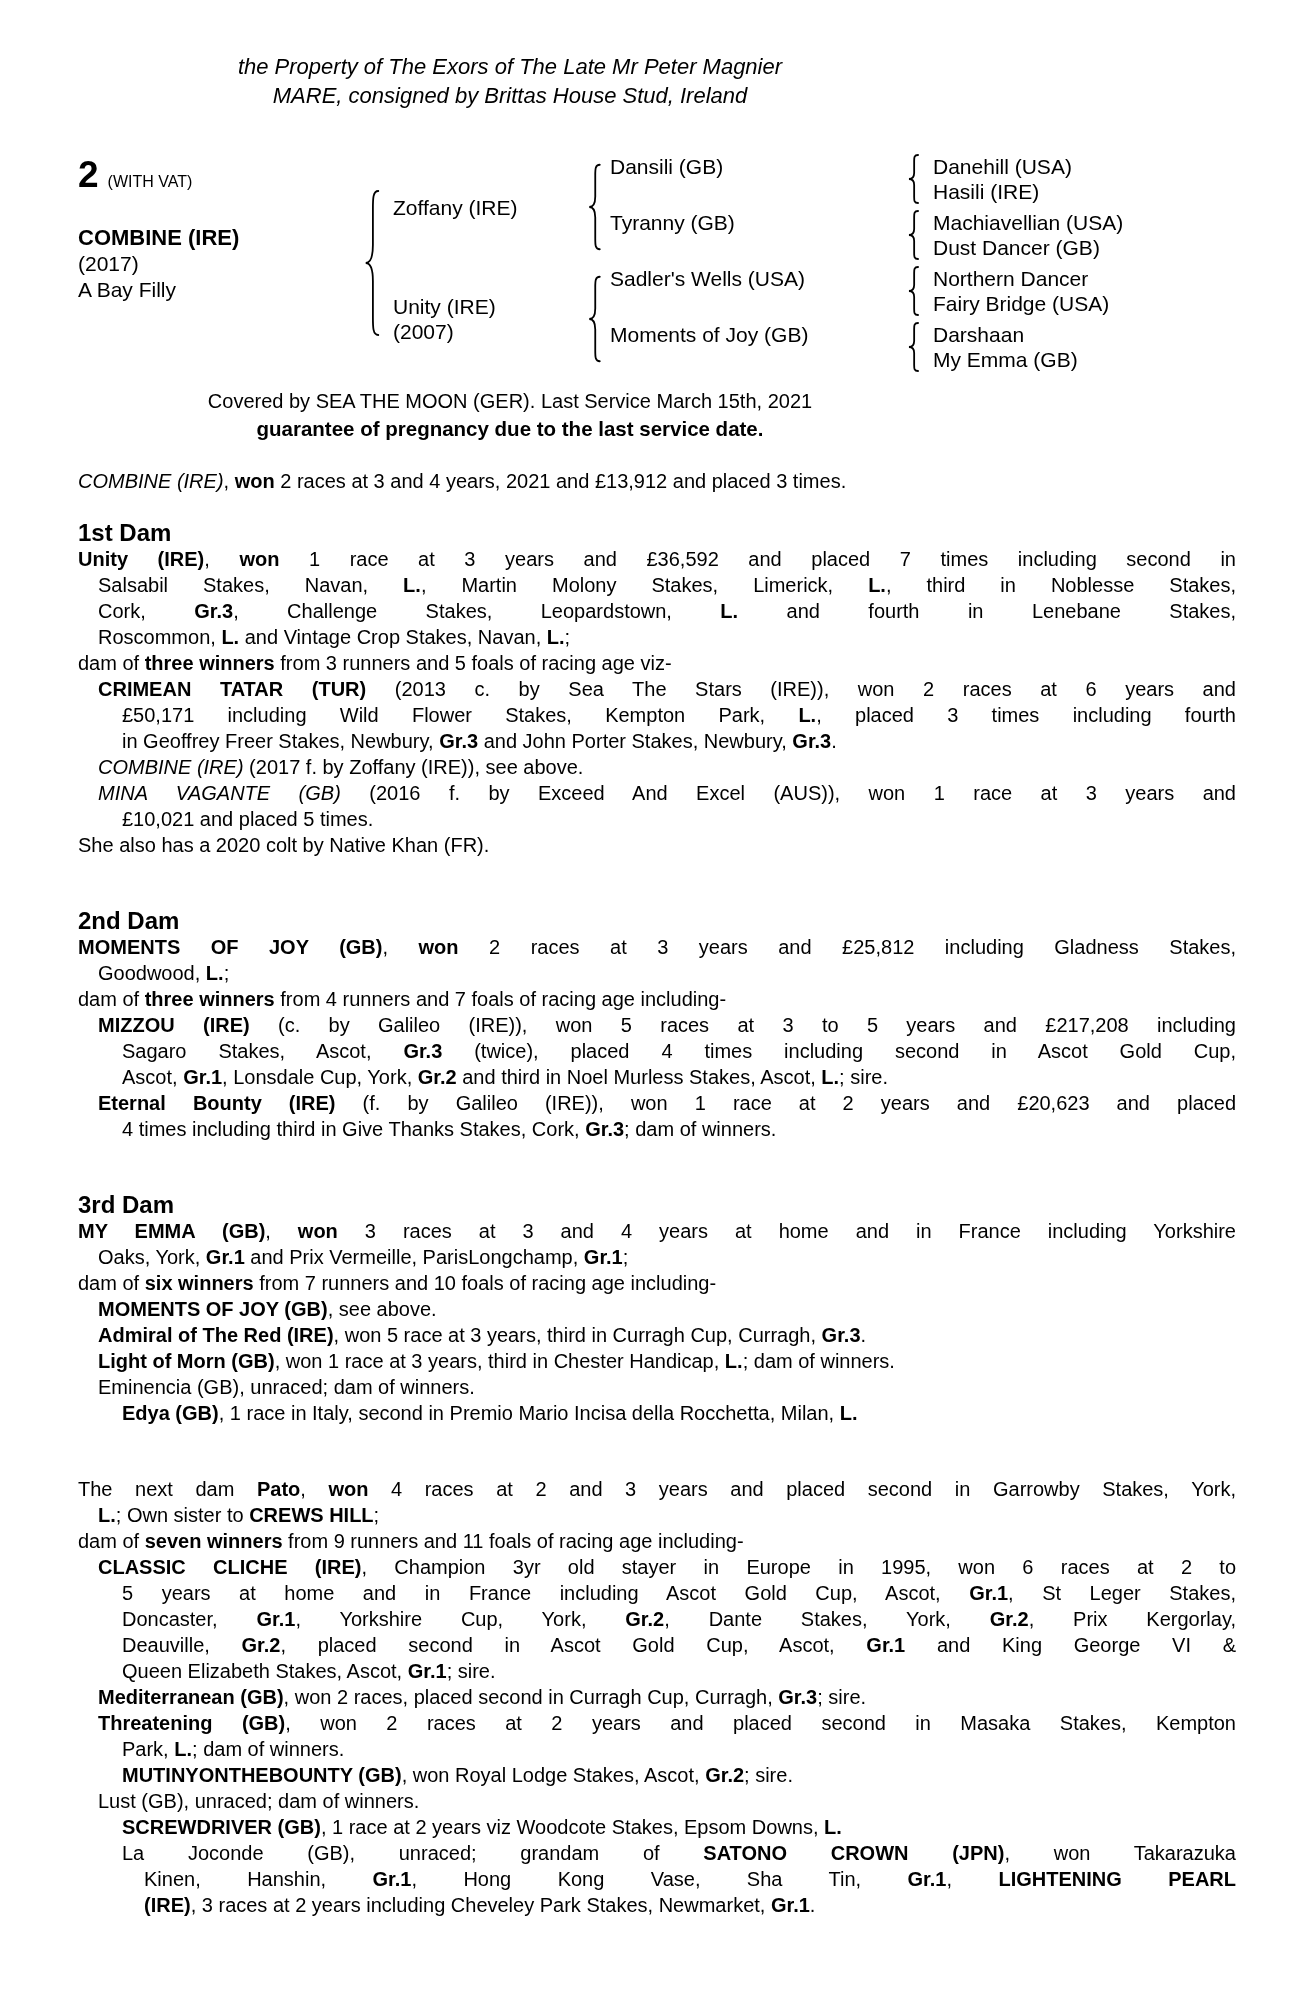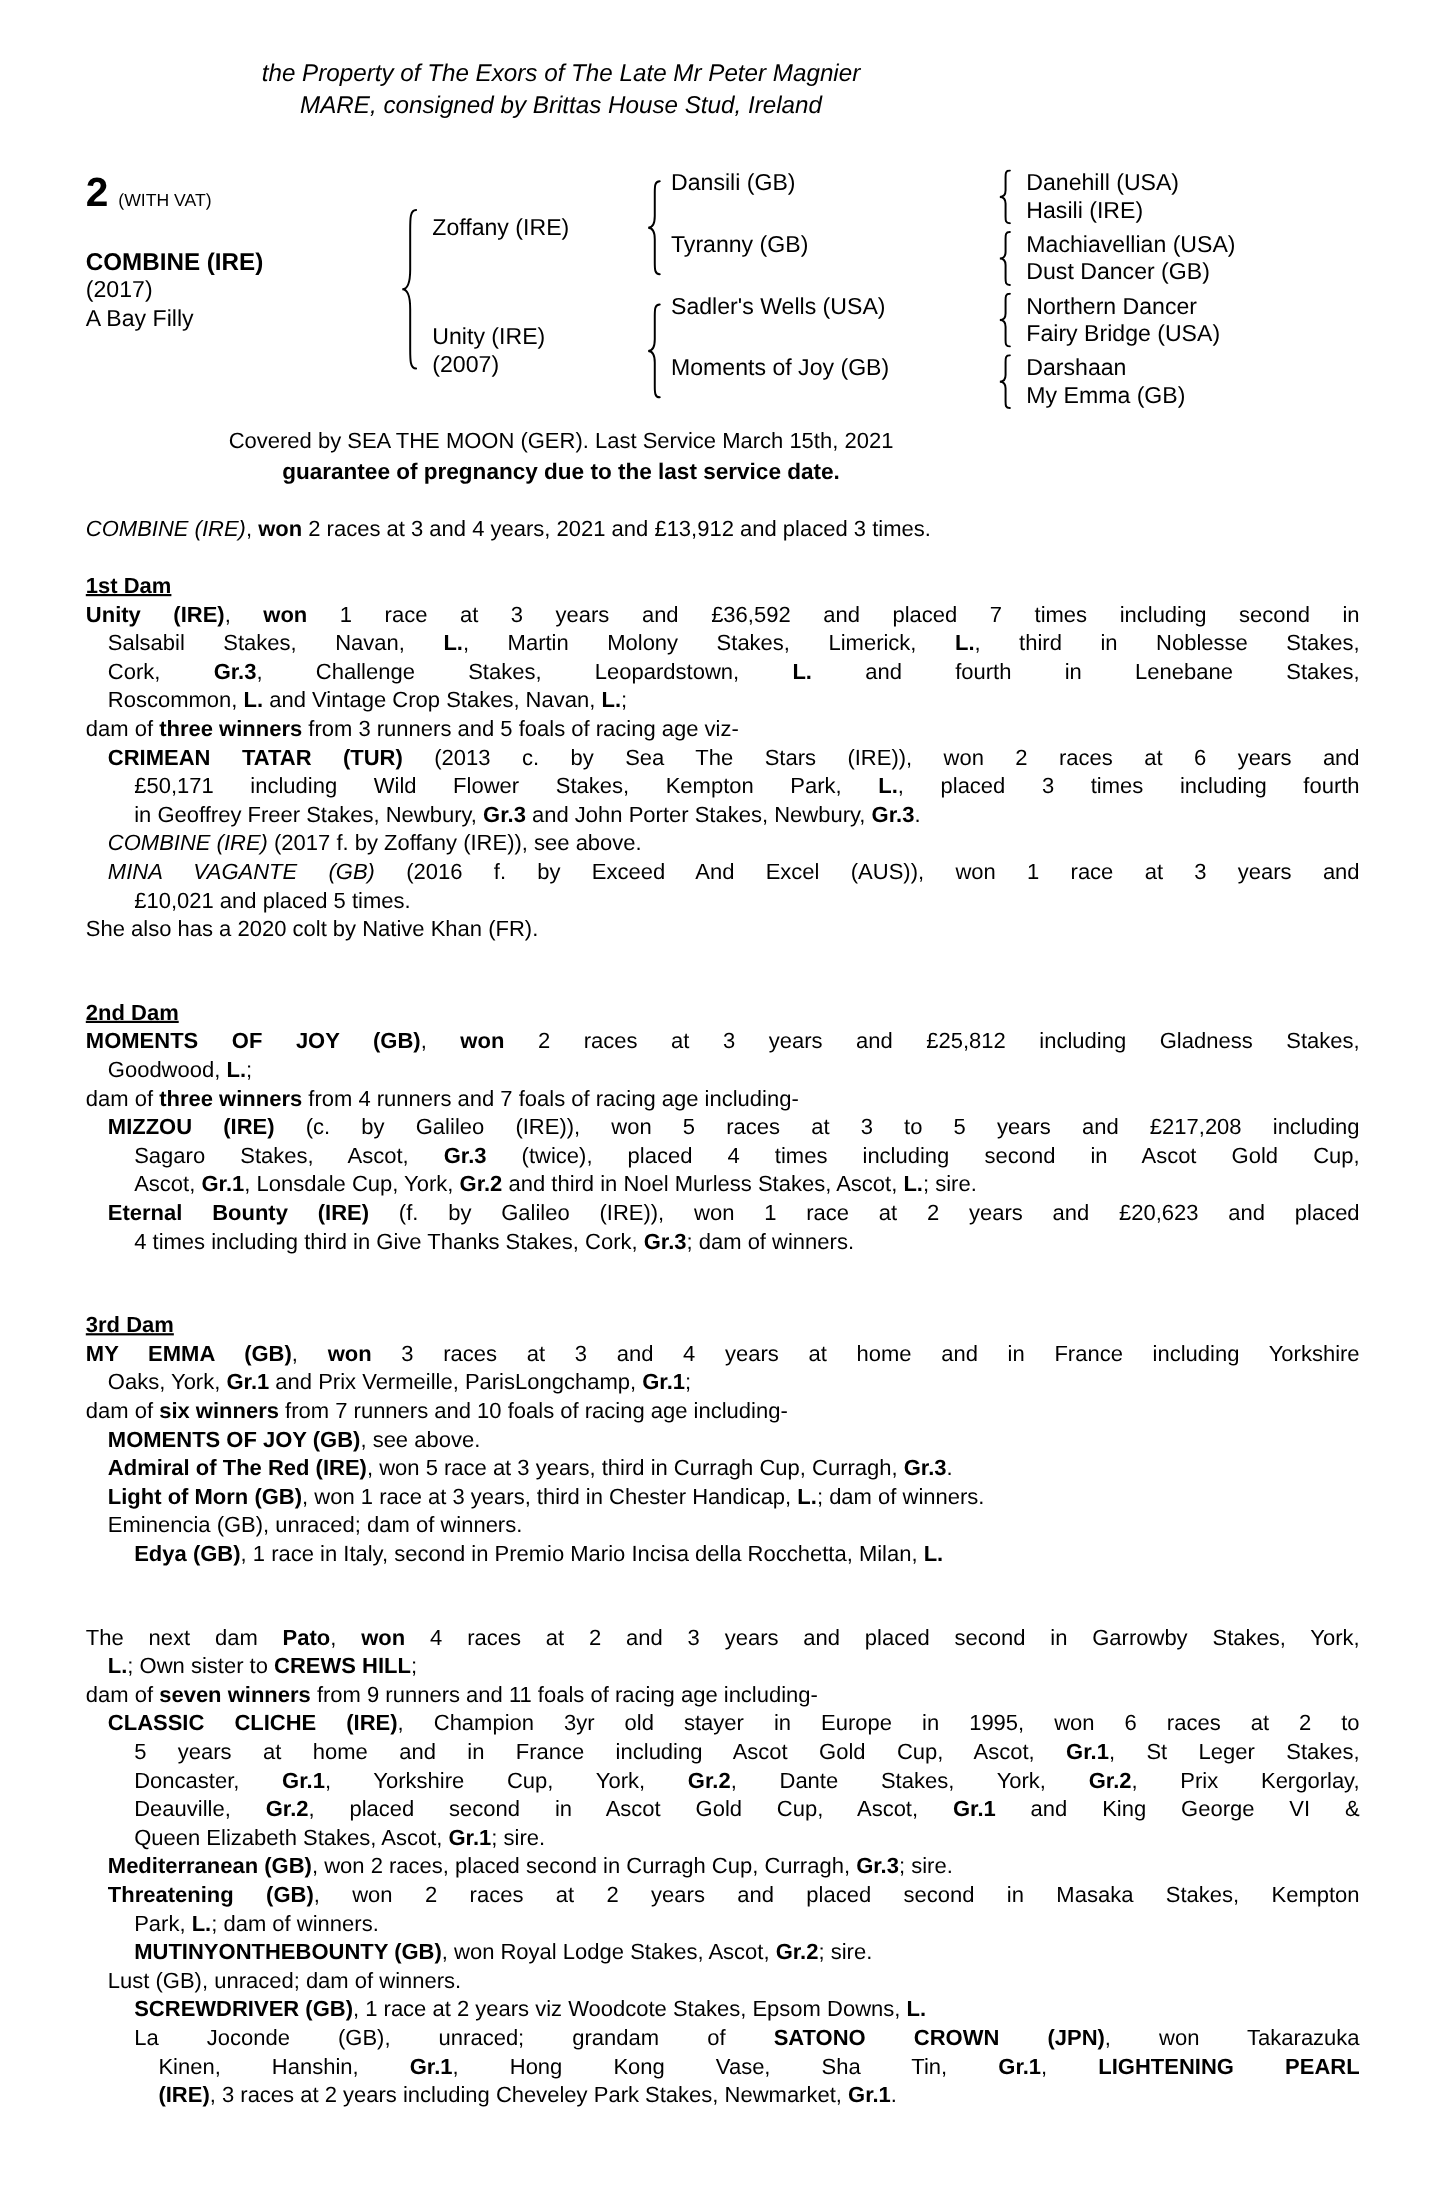--- a/index.html
+++ b/index.html
@@ -41,21 +41,21 @@
   
   .bline{font-size:20px;line-height:26px;}
   .jl{text-align:justify;text-align-last:justify;}
   .ll{text-align:left;}
   .ind0{padding-left:0;}
   .ind1{padding-left:20px;}
   .ind2{padding-left:44px;}
   .ind3{padding-left:66px;}
   .b{font-weight:bold;}
   .i{font-style:italic;}
-  .dam-heading{font-weight:bold;font-size:20px;line-height:26px;text-decoration:underline;}
+  .dam-heading{font-weight:bold;font-size:24px;line-height:26px;}
   .gap1{height:26px;}
   .gap2{height:50px;}
 </style>
 </head>
 <body>
 
 <div class="page">
 
   <div class="header-block">
     <div>the Property of The Exors of The Late Mr Peter Magnier</div>

